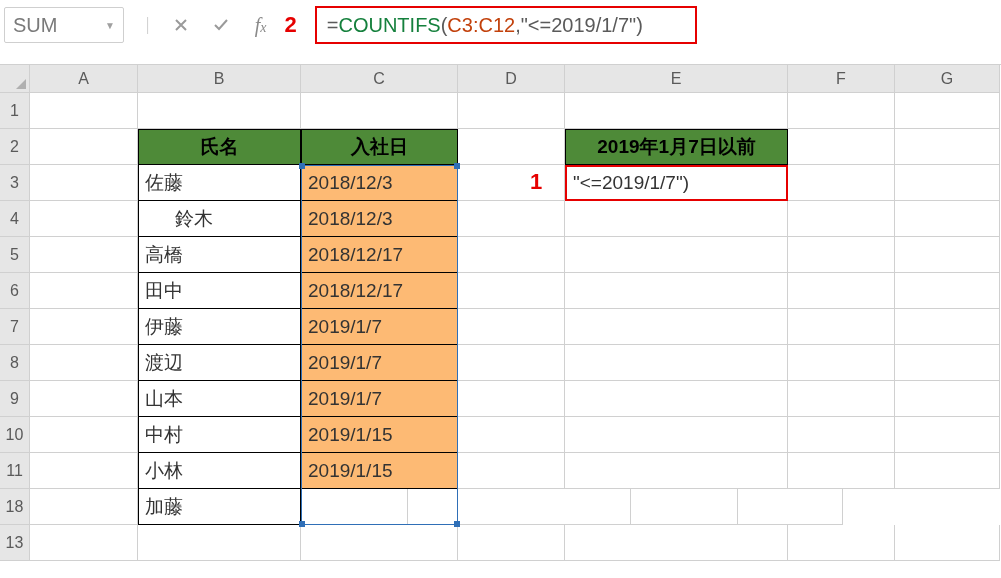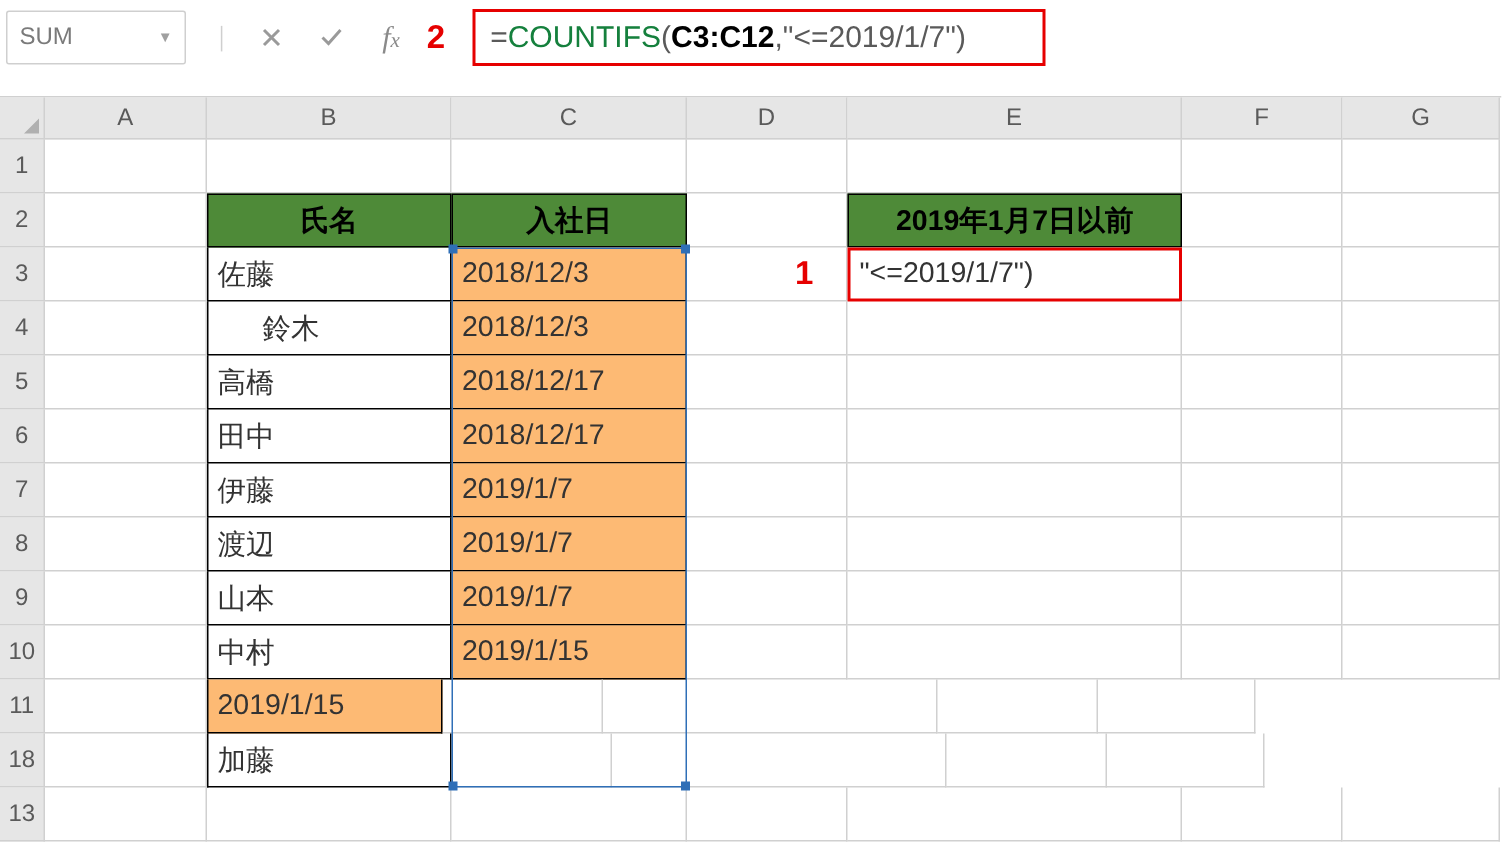--- a/index.html
+++ b/index.html
@@ -25,21 +25,21 @@
       border: 1px solid #cfcfcf;
       background: #fff;
       height: 36px;
       width: 120px;
       padding: 0 8px;
       border-radius: 2px;
     }
     .namebox-input {
       border: none;
       outline: none;
-      font-size: 16px;
+      font-size: 20px;
       width: 80px;
       color: #7a7a7a;
       background: transparent;
     }
     .namebox-caret {
       color: #a0a0a0;
       font-size: 10px;
       margin-left: auto;
     }
     .btn-group { display: flex; align-items: center; margin-left: 20px; gap: 16px; }
@@ -52,21 +52,21 @@
       height: 38px;
       display: flex;
       align-items: center;
       padding: 0 10px;
       font-size: 20px;
       min-width: 382px;
       white-space: nowrap;
     }
     .fml-eq { color: #5a5a5a; }
     .fml-fn { color: #15803d; }
-    .fml-ref { color: #000000; font-weight: bold; }
+    .fml-ref { color: #c2410c; }
     .fml-txt { color: #5a5a5a; }
     .sheet-area { position: relative; margin-top: 14px; border-top: 1px solid #d0d0d0; }
     .selectall {
       position: absolute; left:0; top:0; width:30px; height:28px;
       border-right:1px solid #d0d0d0; border-bottom:1px solid #d0d0d0;
       background: #e6e6e6;
     }
     .selectall:after{
       content:""; position:absolute; right:3px; bottom:3px;
       width:0;height:0;border-style:solid;border-width:0 0 10px 10px;
@@ -261,20 +261,21 @@
         <div class="cell cB tbl-border-lr" style="border-bottom: 1px solid rgb(0, 0, 0);">中村</div>
         <div class="cell cC tbl-border-lr sel-blue" style="border-left: 1px solid rgb(0, 0, 0); border-bottom: 1px solid rgb(0, 0, 0);">2019/1/15</div>
         <div class="cell cD"></div>
         <div class="cell cE"></div>
         <div class="cell cF"></div>
         <div class="cell cG"></div>
       </div>
       <div class="row">
         <div class="rowh">11</div>
         <div class="cell cA"></div>
+        <div class="cell cB tbl-border-lr" style="border-bottom: 1px solid rgb(0, 0, 0);">小林</div>
         <div class="cell cC tbl-border-lr sel-blue" style="border-left: 1px solid rgb(0, 0, 0); border-bottom: 1px solid rgb(0, 0, 0);">2019/1/15</div>
         <div class="cell cD"></div>
         <div class="cell cE"></div>
         <div class="cell cF"></div>
         <div class="cell cG"></div>
       </div>
       <div class="row">
         <div class="rowh">18</div>
         <div class="cell cA"></div>
         <div class="cell cB tbl-border-lr" style="border-bottom: 1px solid rgb(0, 0, 0);">加藤</div>

